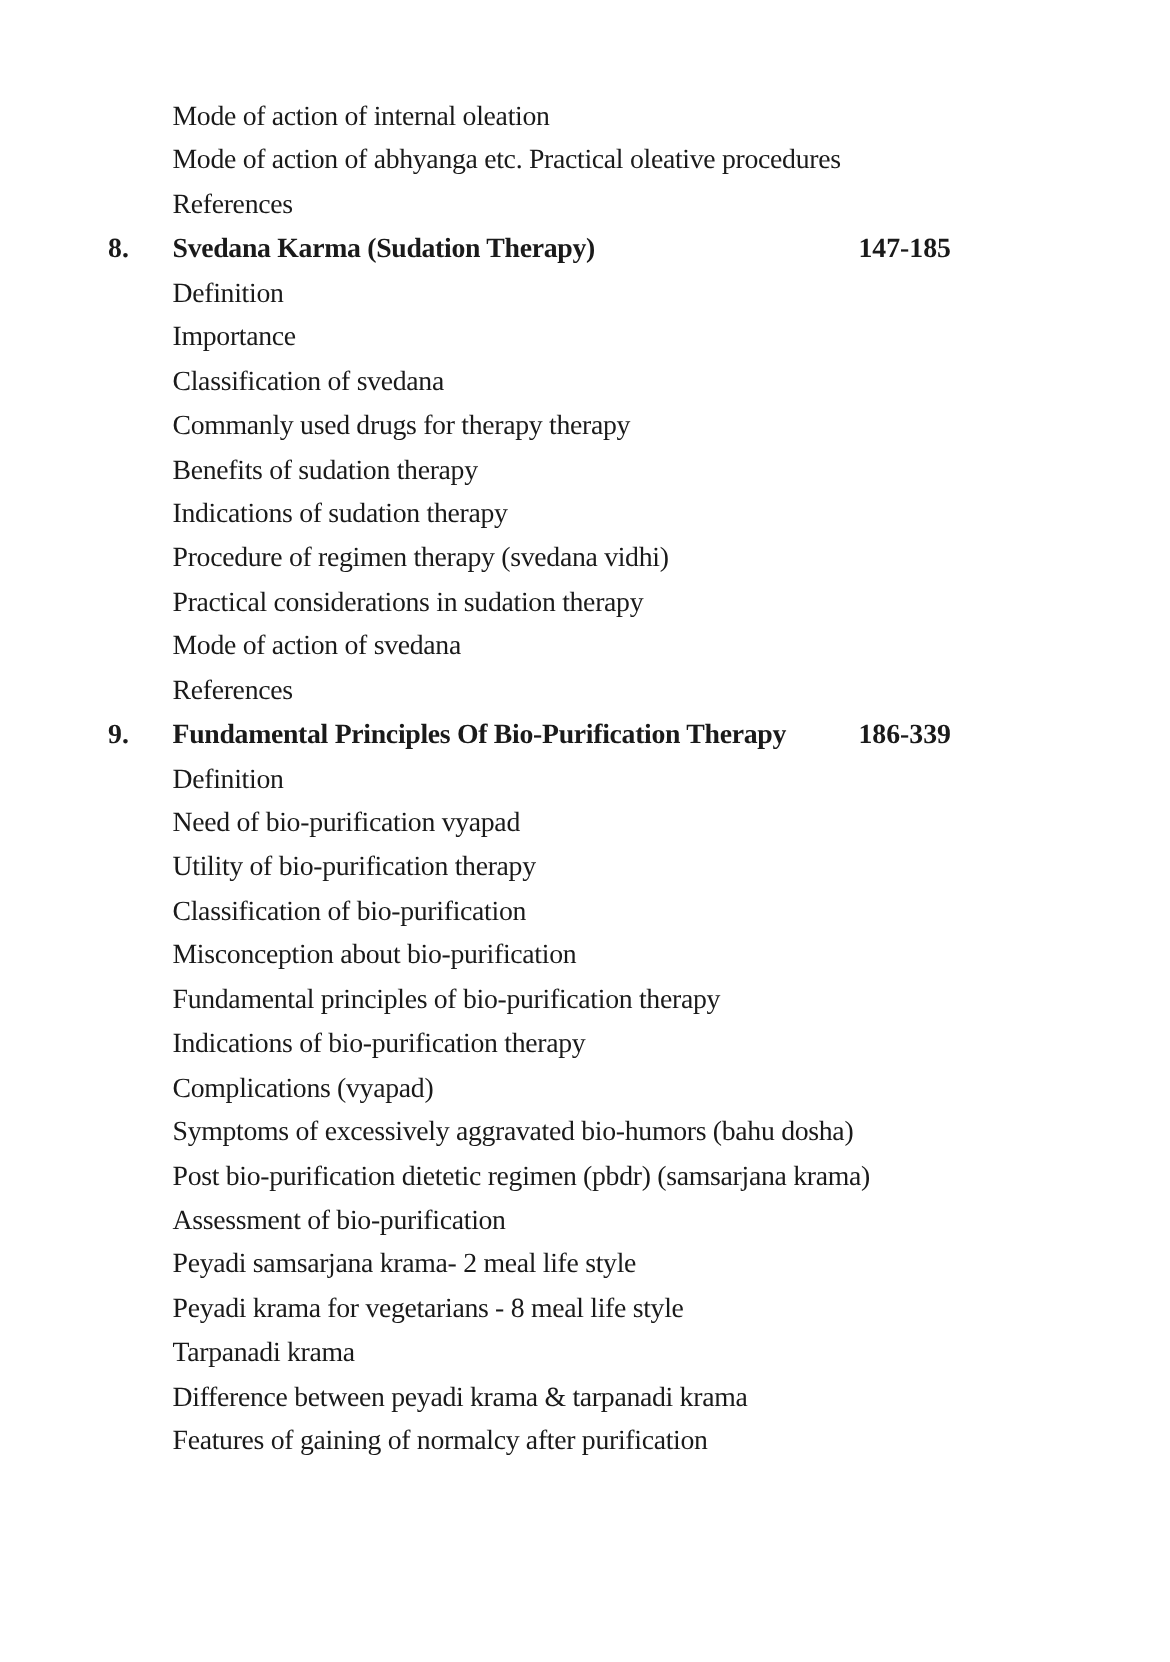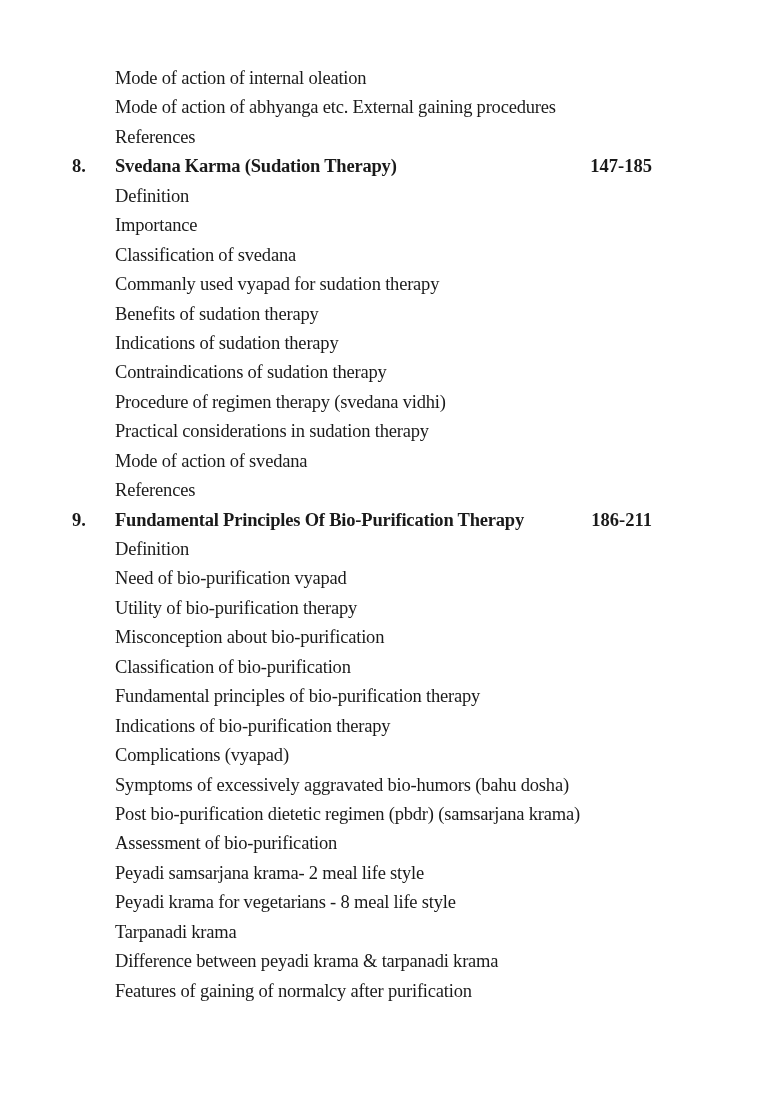--- a/index.html
+++ b/index.html
@@ -3,92 +3,89 @@
   <meta charset="utf-8">
   <style>
     html, body { margin: 0; padding: 0; background: #ffffff; }
     body { width: 780px; height: 1108px; position: relative; overflow: hidden;
            font-family: "Liberation Serif", "DejaVu Serif", serif; color: #1a1a1a; }
     .toc { position: absolute; top: 64px; left: 0; width: 636px; margin-left: 48px; }
     .row { position: relative; height: 29.45px; line-height: 29.45px; font-size: 18.5px; white-space: nowrap; }
     .row .num { position: absolute; left: 24px; font-weight: bold; }
     .row .text { position: absolute; left: 67px; letter-spacing: -0.2px; }
     .row.chapter .text { font-weight: bold; text-align: right; }
-    .row .pages { position: absolute; right: 32px; font-weight: bold; }
+    .row .pages { position: absolute; right: 50px; font-weight: bold; }
   </style>
 </head>
 <body>
 
 <div class="toc" id="toc">
     <div class="row">
       <span class="text">Mode of action of internal oleation</span>
     </div>
     <div class="row">
-      <span class="text">Mode of action of abhyanga etc. External gaining procedures</span>
+      <span class="text">Mode of action of abhyanga etc. Practical oleative procedures</span>
     </div>
     <div class="row">
       <span class="text">References</span>
     </div>
     <div class="row chapter">
       <span class="num">8.</span>
       <span class="text">Svedana Karma (Sudation Therapy)</span>
       <span class="pages">147-185</span>
     </div>
     <div class="row">
       <span class="text">Definition</span>
     </div>
     <div class="row">
       <span class="text">Importance</span>
     </div>
     <div class="row">
       <span class="text">Classification of svedana</span>
     </div>
     <div class="row">
-      <span class="text">Commanly used vyapad for sudation therapy</span>
+      <span class="text">Commanly used drugs for therapy therapy</span>
     </div>
     <div class="row">
       <span class="text">Benefits of sudation therapy</span>
     </div>
     <div class="row">
       <span class="text">Indications of sudation therapy</span>
-    </div>
-    <div class="row">
-      <span class="text">Contraindications of sudation therapy</span>
     </div>
     <div class="row">
       <span class="text">Procedure of regimen therapy (svedana vidhi)</span>
     </div>
     <div class="row">
       <span class="text">Practical considerations in sudation therapy</span>
     </div>
     <div class="row">
       <span class="text">Mode of action of svedana</span>
     </div>
     <div class="row">
       <span class="text">References</span>
     </div>
     <div class="row chapter">
       <span class="num">9.</span>
       <span class="text">Fundamental Principles Of Bio-Purification Therapy</span>
-      <span class="pages">186-211</span>
+      <span class="pages">186-339</span>
     </div>
     <div class="row">
       <span class="text">Definition</span>
     </div>
     <div class="row">
       <span class="text">Need of bio-purification vyapad</span>
     </div>
     <div class="row">
       <span class="text">Utility of bio-purification therapy</span>
     </div>
     <div class="row">
-      <span class="text">Misconception about bio-purification</span>
+      <span class="text">Classification of bio-purification</span>
     </div>
     <div class="row">
-      <span class="text">Classification of bio-purification</span>
+      <span class="text">Misconception about bio-purification</span>
     </div>
     <div class="row">
       <span class="text">Fundamental principles of bio-purification therapy</span>
     </div>
     <div class="row">
       <span class="text">Indications of bio-purification therapy</span>
     </div>
     <div class="row">
       <span class="text">Complications (vyapad)</span>
     </div>

